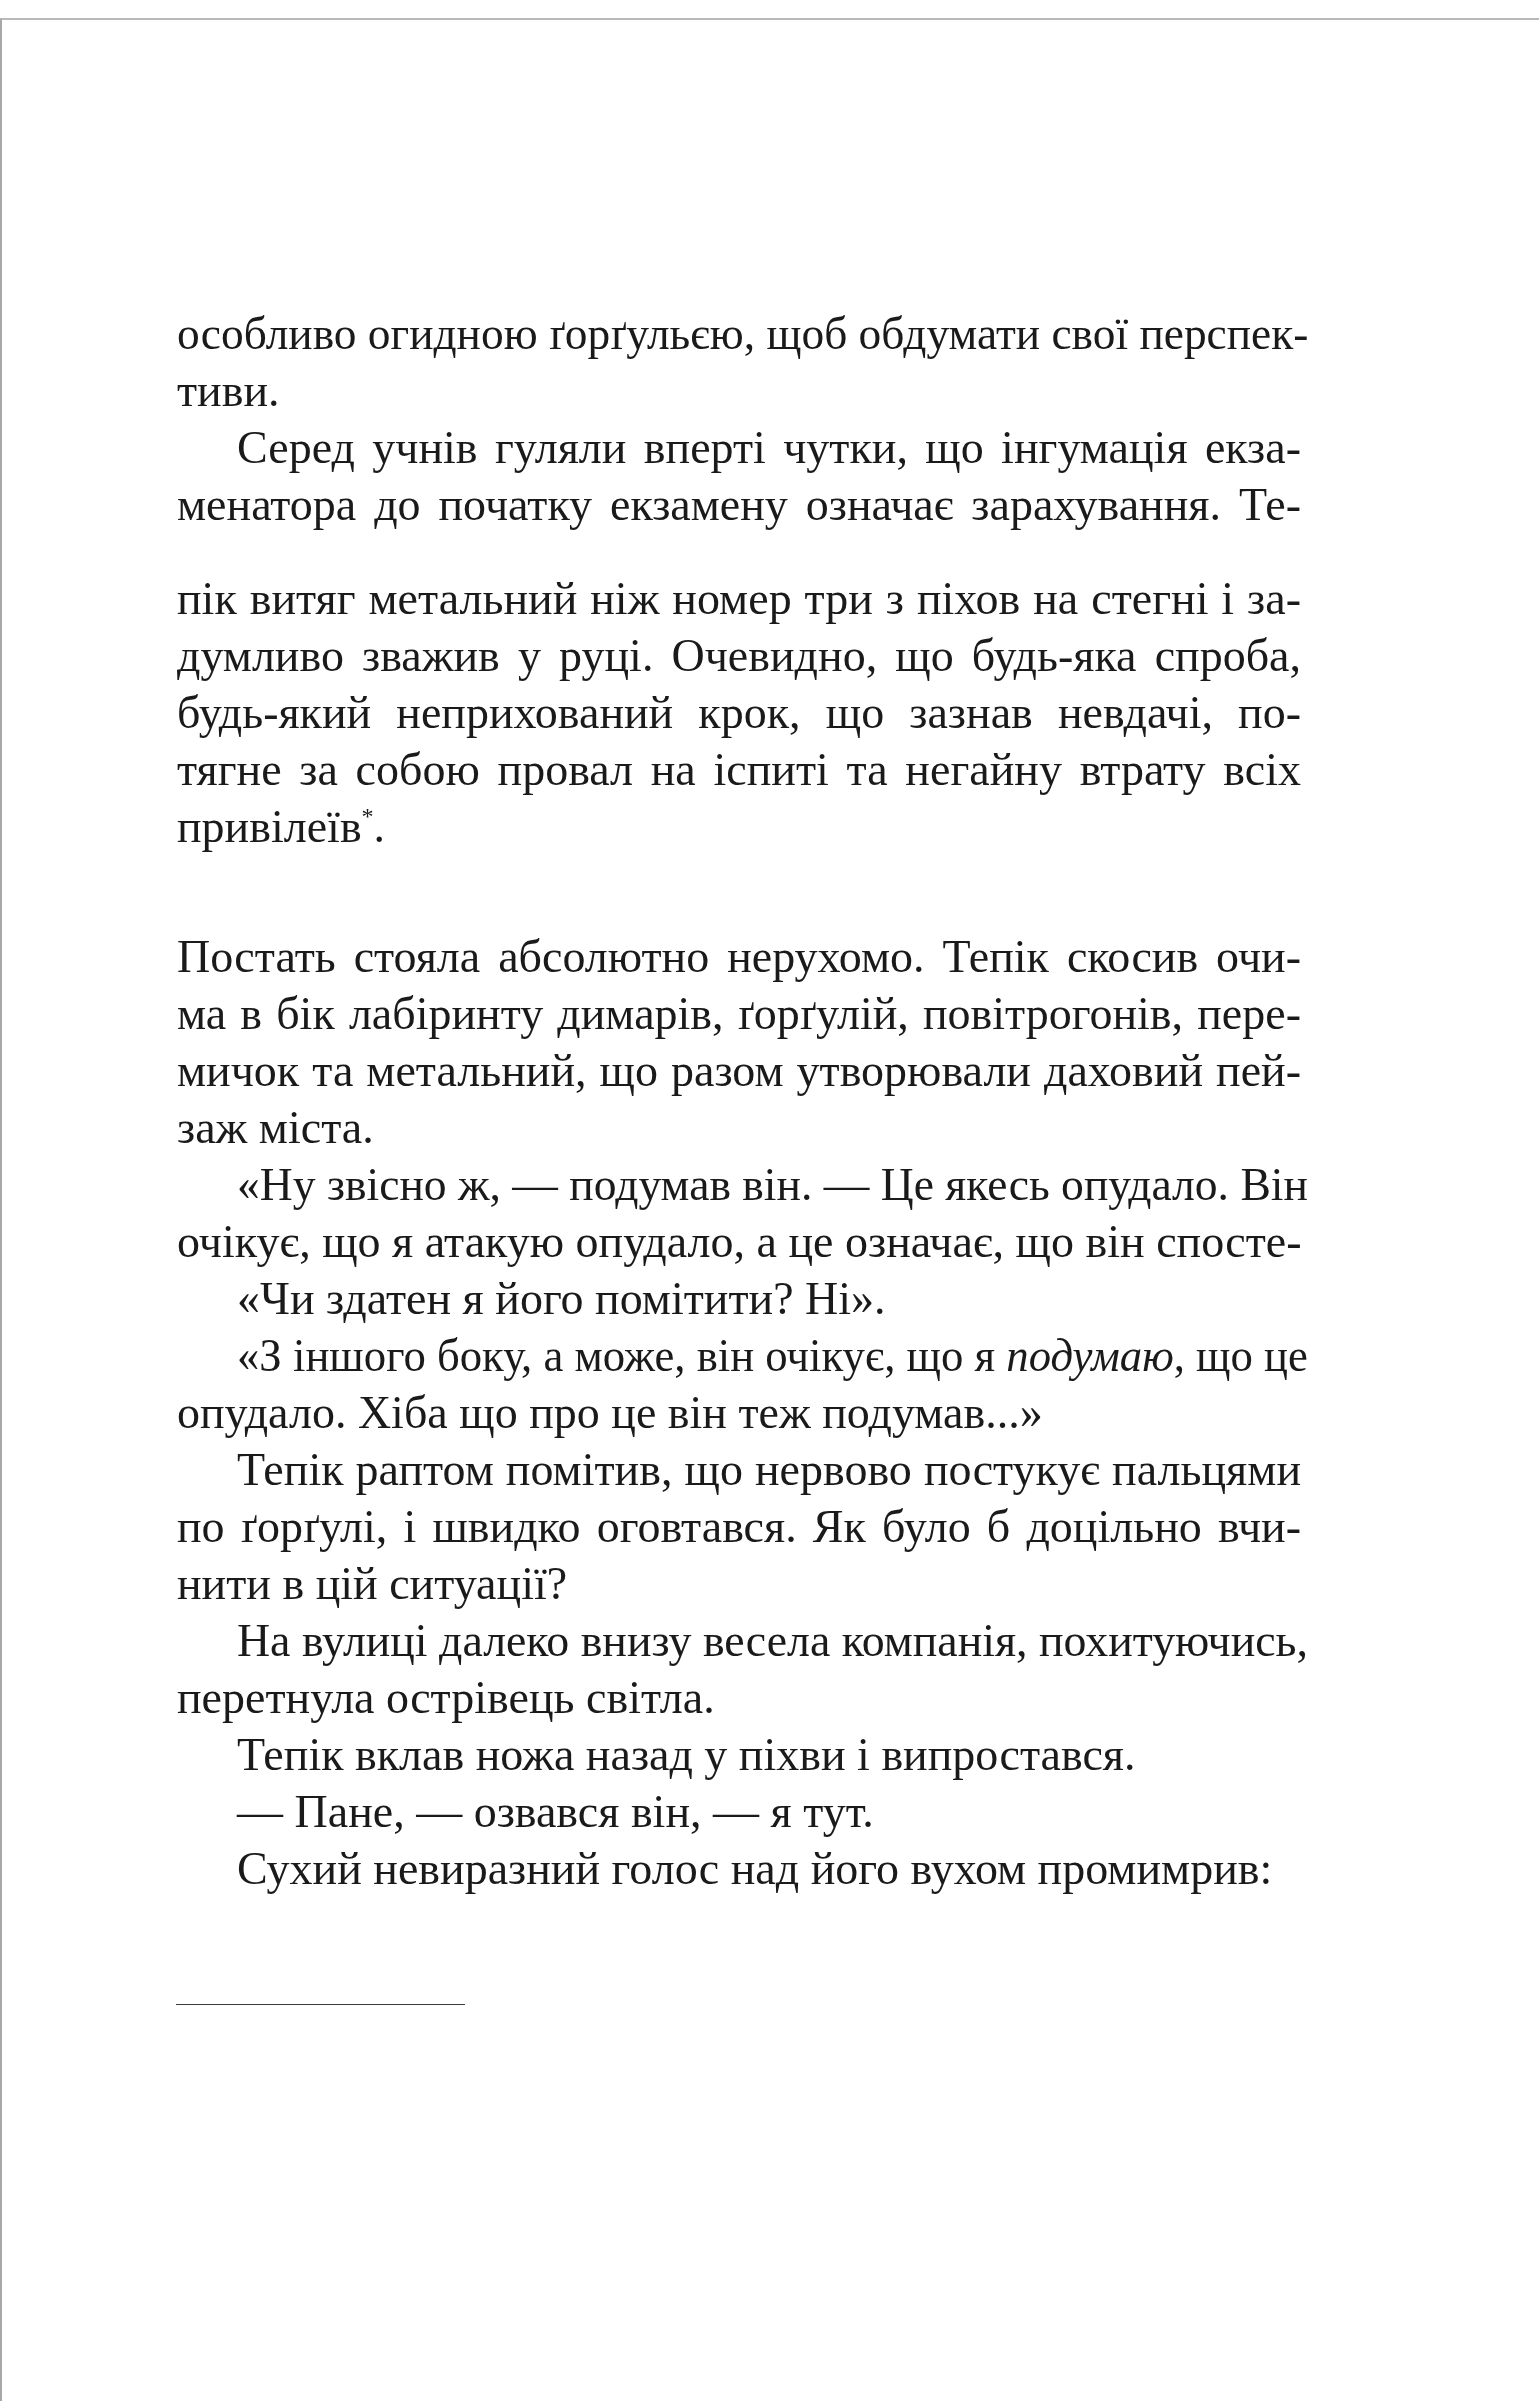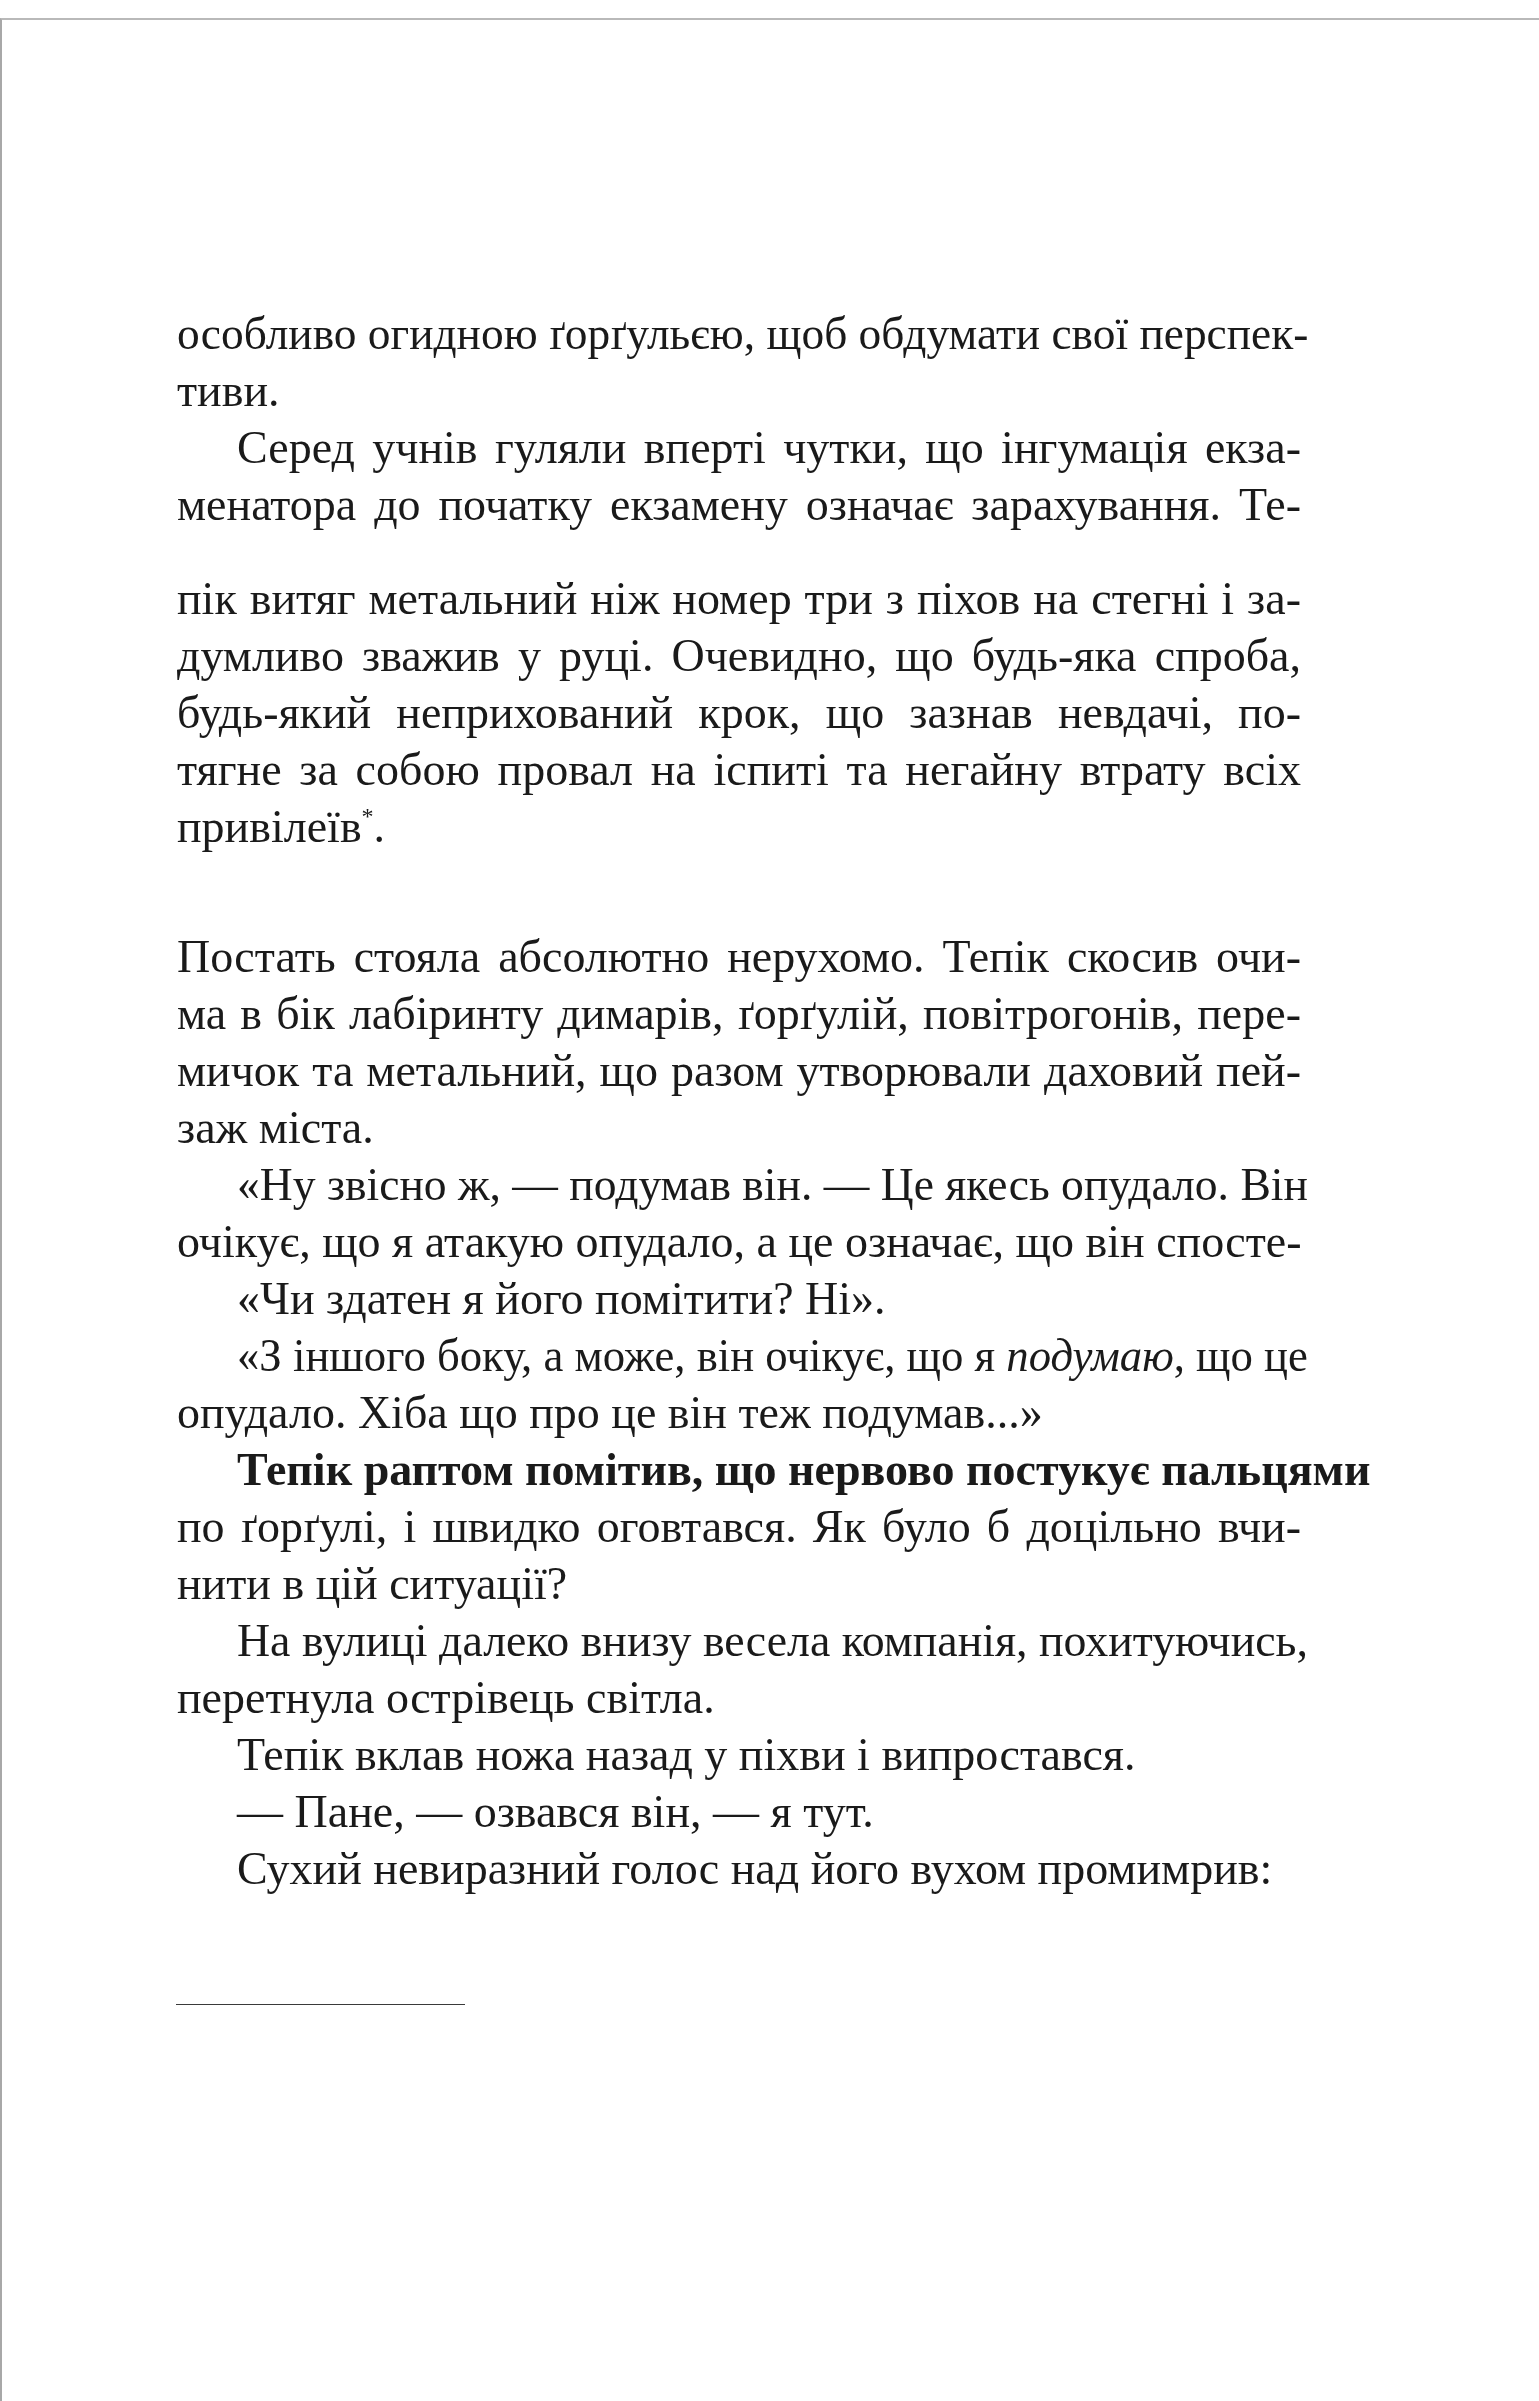--- a/index.html
+++ b/index.html
@@ -104,21 +104,21 @@
   <div class="text-block block-b">
     <span class="line" style="white-space: nowrap;"><span style="white-space: nowrap;">Постать стояла абсолютно нерухомо. Тепік скосив очи-</span></span>
     <span class="line" style="white-space: nowrap;"><span style="white-space: nowrap;">ма в бік лабіринту димарів, ґорґулій, повітрогонів, пере-</span></span>
     <span class="line" style="white-space: nowrap;"><span style="white-space: nowrap;">мичок та метальний, що разом утворювали даховий пей-</span></span>
     <span class="line last"><span style="white-space: nowrap;">заж міста.</span></span>
     <span class="line indent" style="white-space: nowrap;"><span style="white-space: nowrap; display: inline-block; transform-origin: left center; transform: scaleX(0.991327);">«Ну звісно ж, — подумав він. — Це якесь опудало. Він</span></span>
     <span class="line" style="white-space: nowrap;"><span style="white-space: nowrap;">очікує, що я атакую опудало, а це означає, що він спосте-</span></span>
     <span class="line indent last"><span style="white-space: nowrap;">«Чи здатен я його помітити? Ні».</span></span>
     <span class="line indent" style="white-space: nowrap;"><span style="white-space: nowrap; display: inline-block; transform-origin: left center; transform: scaleX(0.972662);"><span>«З іншого боку, а може, він очікує, що я </span><em>подумаю</em><span>, що це</span></span></span>
     <span class="line last"><span style="white-space: nowrap;">опудало. Хіба що про це він теж подумав...»</span></span>
-    <span class="line indent" style="white-space: nowrap; font-weight: bold;"><span style="white-space: nowrap;">Тепік раптом помітив, що нервово постукує пальцями</span></span>
+    <span class="line indent" style="white-space: nowrap;"><span style="white-space: nowrap;">Тепік раптом помітив, що нервово постукує пальцями</span></span>
     <span class="line" style="white-space: nowrap;"><span style="white-space: nowrap;">по ґорґулі, і швидко оговтався. Як було б доцільно вчи-</span></span>
     <span class="line last"><span style="white-space: nowrap;">нити в цій ситуації?</span></span>
     <span class="line indent" style="white-space: nowrap;"><span style="white-space: nowrap; display: inline-block; transform-origin: left center; transform: scaleX(0.996691);">На вулиці далеко внизу весела компанія, похитуючись,</span></span>
     <span class="line last"><span style="white-space: nowrap;">перетнула острівець світла.</span></span>
     <span class="line indent last"><span style="white-space: nowrap;">Тепік вклав ножа назад у піхви і випростався.</span></span>
     <span class="line indent last"><span style="white-space: nowrap;">— Пане, — озвався він, — я тут.</span></span>
     <span class="line indent last"><span style="white-space: nowrap;">Сухий невиразний голос над його вухом промимрив:</span></span>
   </div>
 
   <div class="footnote-rule"></div>

